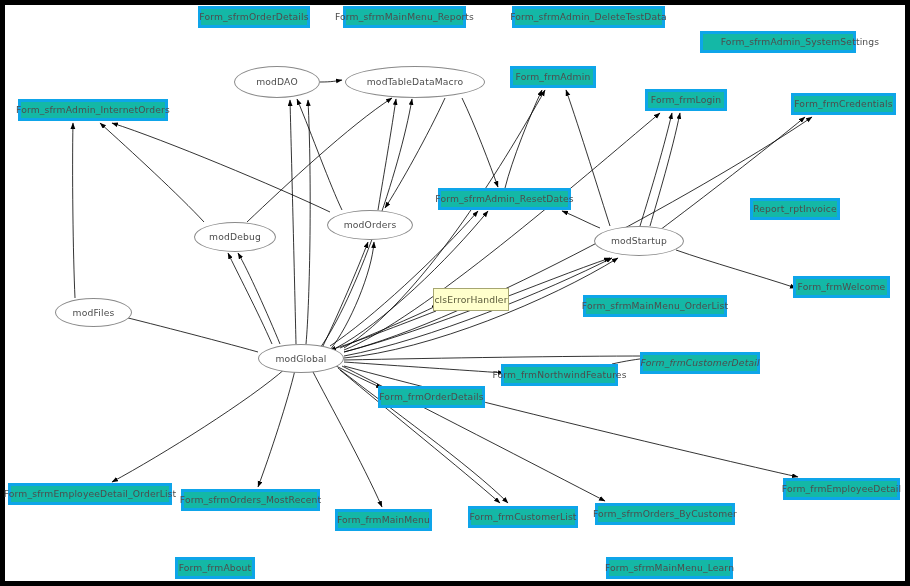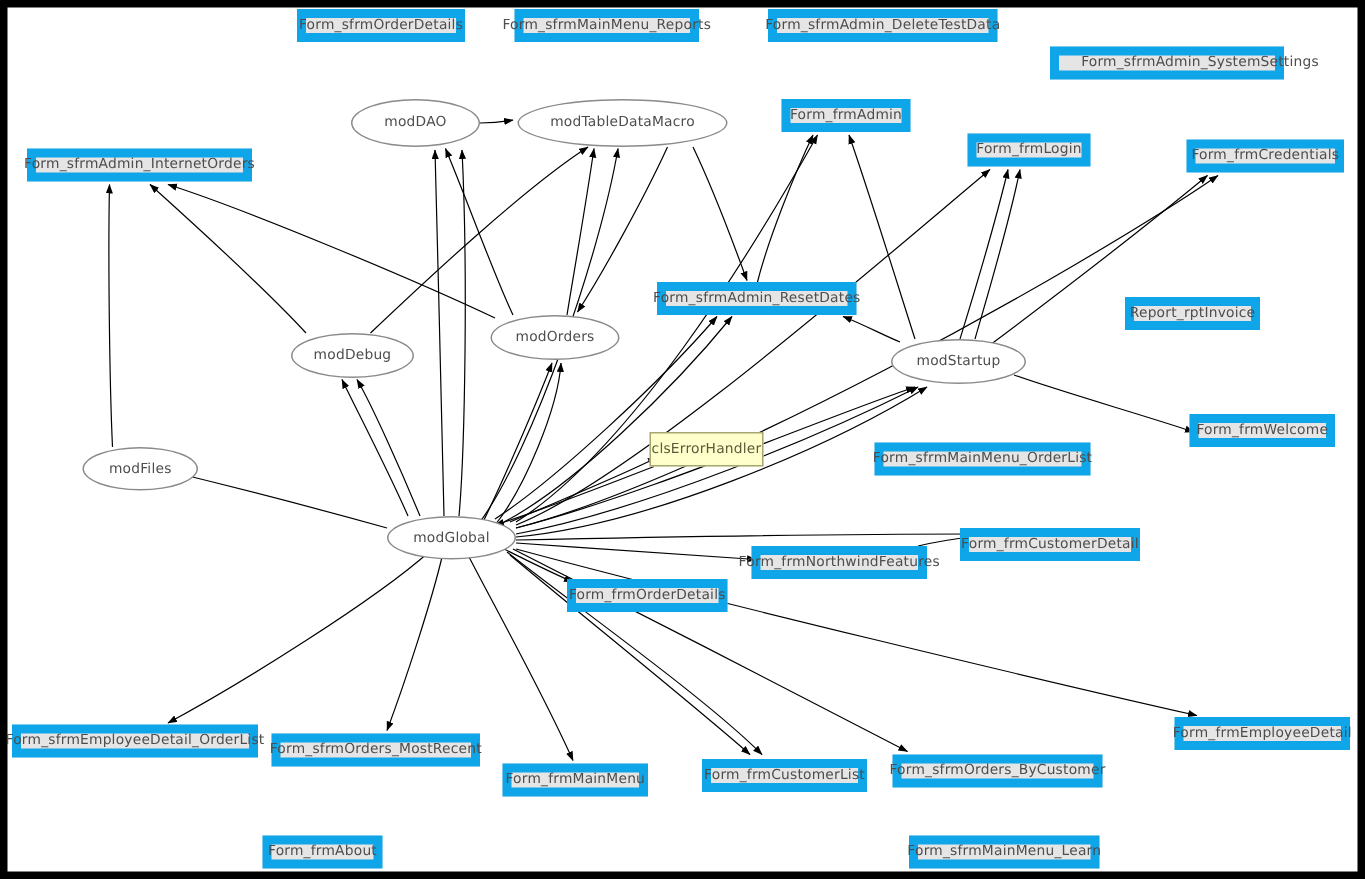--- a/index.html
+++ b/index.html
@@ -29,22 +29,22 @@
     align-items:center;
     justify-content:center;
     text-align:center;
     white-space:nowrap;
     color:#4d4d4d;
     font-size:9.2px;
     letter-spacing:0.15px;
     line-height:1;
   }
   .node.box{
-    border:6px solid #0ea5e9;
-    background:#e5e5e5;
+    border:3px solid #0ea5e9;
+    background:#14b8a6;
   }
   .node.ellipse{
     border:1px solid #8a8a8a;
     background:#ffffff;
     border-radius:50%;
   }
   .node.highlight{
     border:1px solid #a6a671;
     background:#ffffcc;
     color:#5a5a3a;
@@ -121,21 +121,21 @@
       </div>
       <div class="node box" style="left: 700px; top: 31px; width: 156px; height: 22px; padding-left: 44px;">
         <span>Form_sfrmAdmin_SystemSettings</span>
       </div>
       <div class="node ellipse" style="left: 234px; top: 66px; width: 86px; height: 32px;">
         <span>modDAO</span>
       </div>
       <div class="node ellipse" style="left: 345px; top: 66px; width: 140px; height: 32px;">
         <span>modTableDataMacro</span>
       </div>
-      <div class="node box" style="left: 510px; top: 66px; width: 86px; height: 22px; margin-left: 11px;">
+      <div class="node box" style="left: 510px; top: 66px; width: 86px; height: 22px;">
         <span>Form_frmAdmin</span>
       </div>
       <div class="node box" style="left: 645px; top: 89px; width: 82px; height: 22px;">
         <span>Form_frmLogin</span>
       </div>
       <div class="node box" style="left: 791px; top: 93px; width: 105px; height: 22px;">
         <span>Form_frmCredentials</span>
       </div>
       <div class="node box" style="left: 18px; top: 99px; width: 150px; height: 22px;">
         <span>Form_sfrmAdmin_InternetOrders</span>
@@ -163,21 +163,21 @@
       </div>
       <div class="node box" style="left: 583px; top: 295px; width: 144px; height: 22px;">
         <span>Form_sfrmMainMenu_OrderList</span>
       </div>
       <div class="node ellipse" style="left: 55px; top: 298px; width: 77px; height: 29px;">
         <span>modFiles</span>
       </div>
       <div class="node ellipse" style="left: 258px; top: 344px; width: 86px; height: 29px;">
         <span>modGlobal</span>
       </div>
-      <div class="node box" style="left: 640px; top: 352px; width: 120px; height: 22px;">
+      <div class="node box" style="left: 640px; top: 352px; width: 120px; height: 22px; font-style: italic;">
         <span>Form_frmCustomerDetail</span>
       </div>
       <div class="node box" style="left: 501px; top: 364px; width: 117px; height: 22px;">
         <span>Form_frmNorthwindFeatures</span>
       </div>
       <div class="node box" style="left: 378px; top: 386px; width: 107px; height: 22px;">
         <span>Form_frmOrderDetails</span>
       </div>
       <div class="node box" style="left: 783px; top: 478px; width: 117px; height: 22px;">
         <span>Form_frmEmployeeDetail</span>

